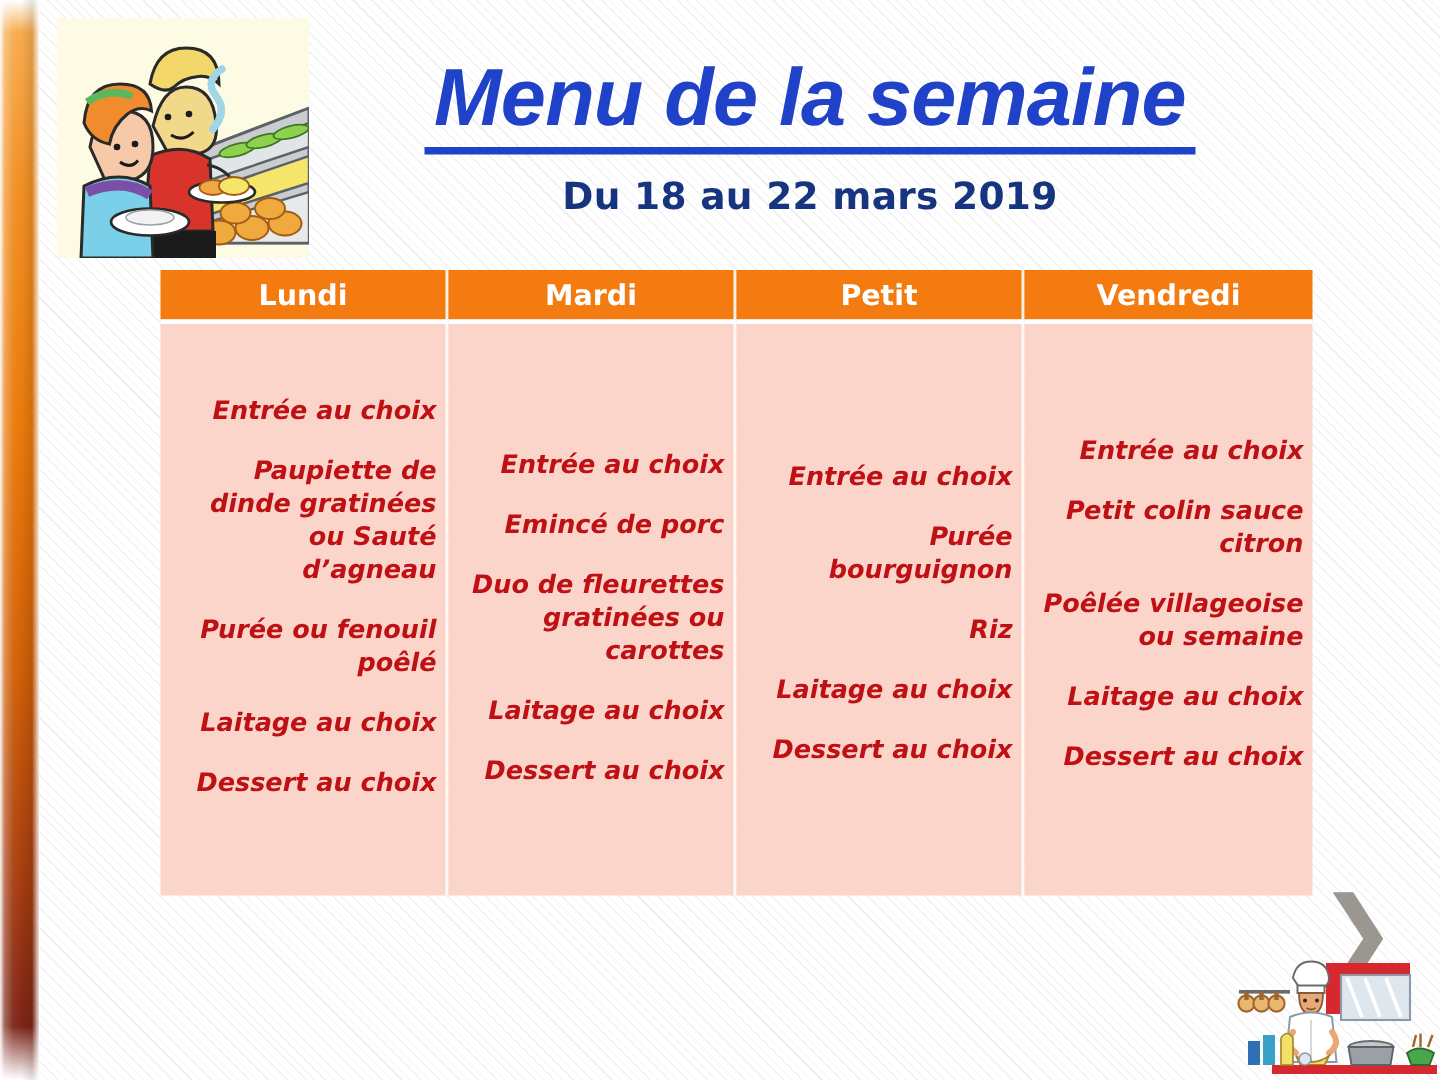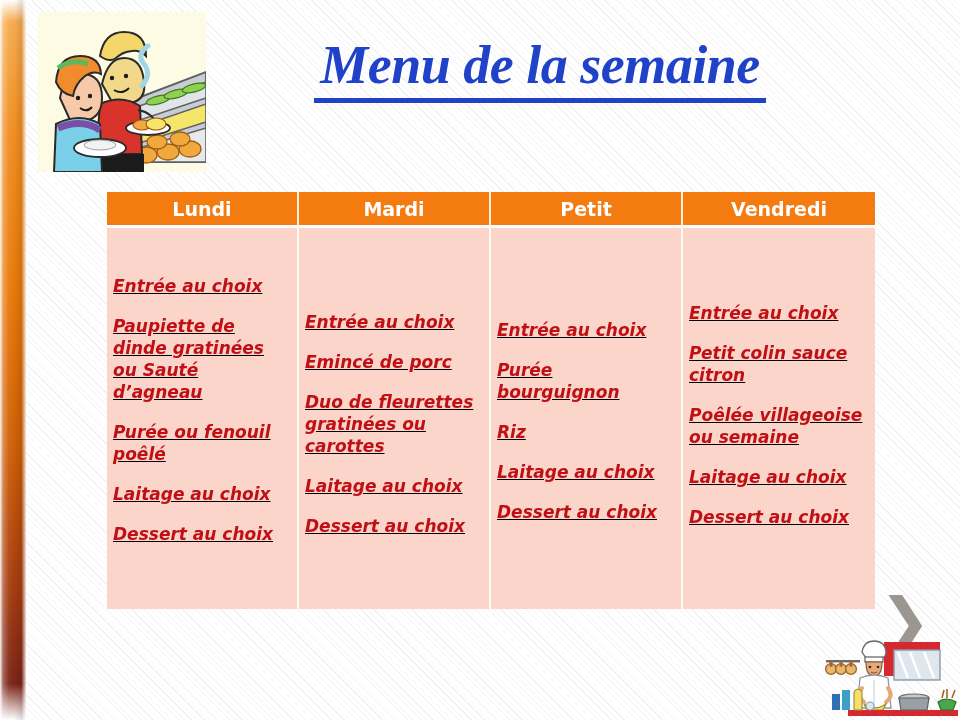--- a/index.html
+++ b/index.html
@@ -81,21 +81,21 @@
 
   
   #title-block {
     position: absolute;
     left: 210px;
     top: 34px;
     width: 660px;
     text-align: center;
   }
   #page-title {
-    font-family: Liberation Serif, serif;
+    font-family: Liberation Sans, sans-serif;
     font-style: italic;
     font-weight: bold;
     font-size: 54px;
     line-height: 62px;
     color: #1f42c8;
     letter-spacing: -0.5px;
     display: inline-block;
     border-bottom: 5px solid #1f42c8;
     padding: 0 6px 2px 6px;
   }
@@ -105,21 +105,21 @@
     font-weight: bold;
     font-size: 25px;
     color: #17357e;
     letter-spacing: 0.2px;
   }
 
   
   #menu-table {
     position: absolute;
     left: 107px;
-    top: 192px;
+    top: 180px;
     width: 768px;
     border-collapse: separate;
     border-spacing: 0;
   }
   #menu-table .header-row th {
     background: #f47b10;
     color: #ffffff;
     font-family: "DejaVu Sans", sans-serif;
     font-weight: bold;
     font-size: 19px;
@@ -129,25 +129,24 @@
     border-right: 2px solid #fdf2e4;
     padding: 0;
   }
   #menu-table .header-row th:last-child { border-right: none; margin-top: 16px; }
 
   #menu-table .body-row td {
     background: #fbd5c9;
     border-right: 2px solid #fffaf6;
     border-top: 3px solid #ffffff;
     vertical-align: middle;
-    text-align: left;
+    text-align: right;
     height: 384px;
     padding: 15px 6px;
     width: 25%;
-    text-decoration: underline;
   }
   #menu-table .body-row td:last-child { border-right: none; }
 
   .menu-line {
     font-family: "DejaVu Sans", sans-serif;
     font-style: italic;
     font-weight: bold;
     font-size: 17px;
     line-height: 22px;
     color: #bf1015;
@@ -240,20 +239,21 @@
       <path d="M18 112 q24 -12 44 0 l2 48 l-48 0 Z" fill="#79d0e8" stroke="#2a2a2a" stroke-width="2"></path>
       <path d="M20 116 q24 -10 42 2" fill="none" stroke="#7b4fa8" stroke-width="7"></path>
 
       <ellipse cx="62" cy="136" rx="26" ry="9" fill="#ffffff" stroke="#2a2a2a" stroke-width="1.8"></ellipse>
       <ellipse cx="62" cy="133" rx="16" ry="5" fill="#f2f2f2" stroke="#9aa0a5" stroke-width="1"></ellipse>
     </svg>
   </div>
 
   <div id="title-block">
     <div id="page-title">Menu de la semaine</div>
+    <div id="page-subtitle">Du 18 au 22 mars 2019</div>
   </div>
 
   <table id="menu-table">
     <thead>
       <tr class="header-row">
         <th>Lundi</th>
         <th>Mardi</th>
         <th>Petit</th>
         <th>Vendredi</th>
       </tr>

